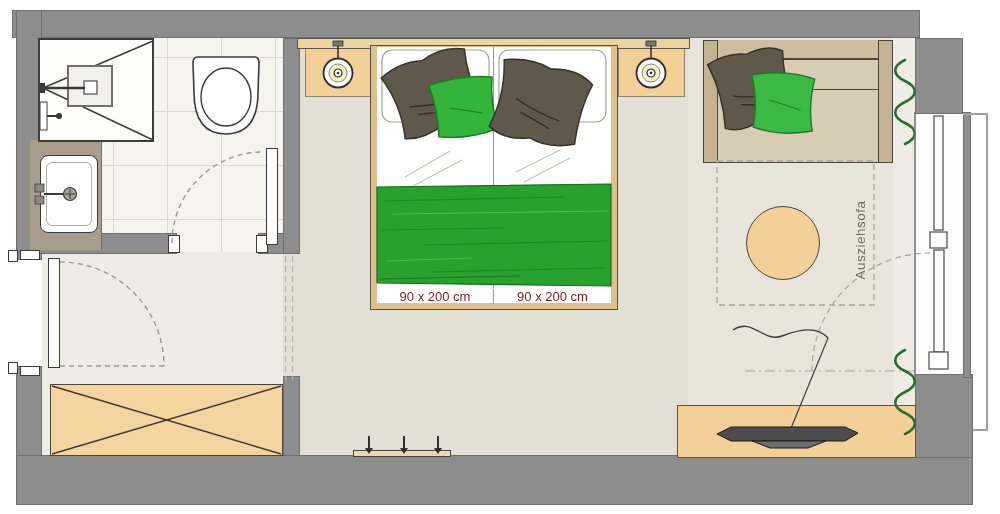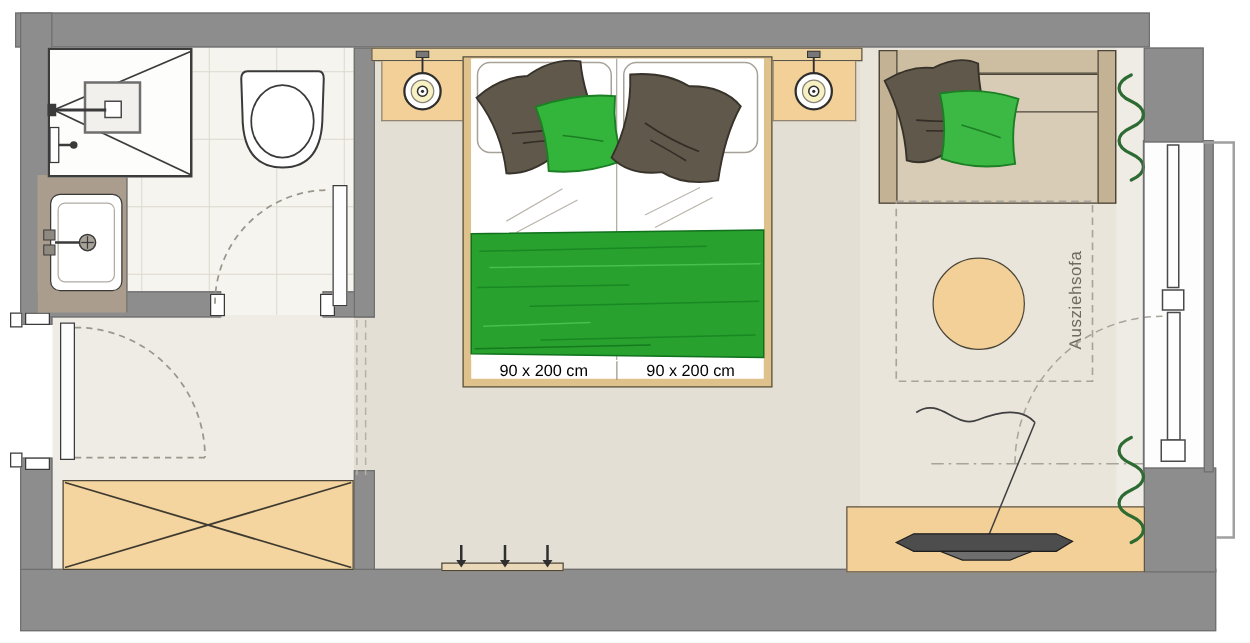--- a/index.html
+++ b/index.html
@@ -3,21 +3,21 @@
 <meta charset="utf-8">
 <style>
   html,body{margin:0;padding:0;background:#fff;}
   #plan{position:relative;width:1000px;height:514px;background:#fff;overflow:hidden;
         font-family:"Liberation Sans", sans-serif;}
   .abs{position:absolute;box-sizing:border-box;}
   .wall{position:absolute;box-sizing:border-box;background:var(--wall-gray,#8d8d8d);border:1px solid #6f6f6f;}
   .post{position:absolute;box-sizing:border-box;background:#fff;border:1px solid #3a3a3a;}
   .leaf{position:absolute;box-sizing:border-box;background:#fdfdfd;border:1px solid #3a3a3a;}
   .tan{background:var(--furniture-tan,#f2d097);}
-  .label{position:absolute;box-sizing:border-box;text-align:center;color:#000000;font-size:13px;line-height:16px;}
+  .label{position:absolute;box-sizing:border-box;text-align:center;color:#7f1d1d;font-size:13px;line-height:16px;}
   #tiles{background-color:#f6f4ef;
     background-image:linear-gradient(#dcd8cf 1px, transparent 1px),
                      linear-gradient(90deg,#dcd8cf 1px, transparent 1px);
     background-size:54px 54px;background-position:29px 19px;}
   #svg-overlay{position:absolute;left:0;top:0;pointer-events:none;}
   #ausziehsofa-label{position:absolute;left:786px;top:232px;width:150px;height:16px;
     transform:rotate(-90deg);text-align:center;color:#6f6b63;font-size:13.5px;letter-spacing:.5px;}
 </style>
 </head>
 <body>

